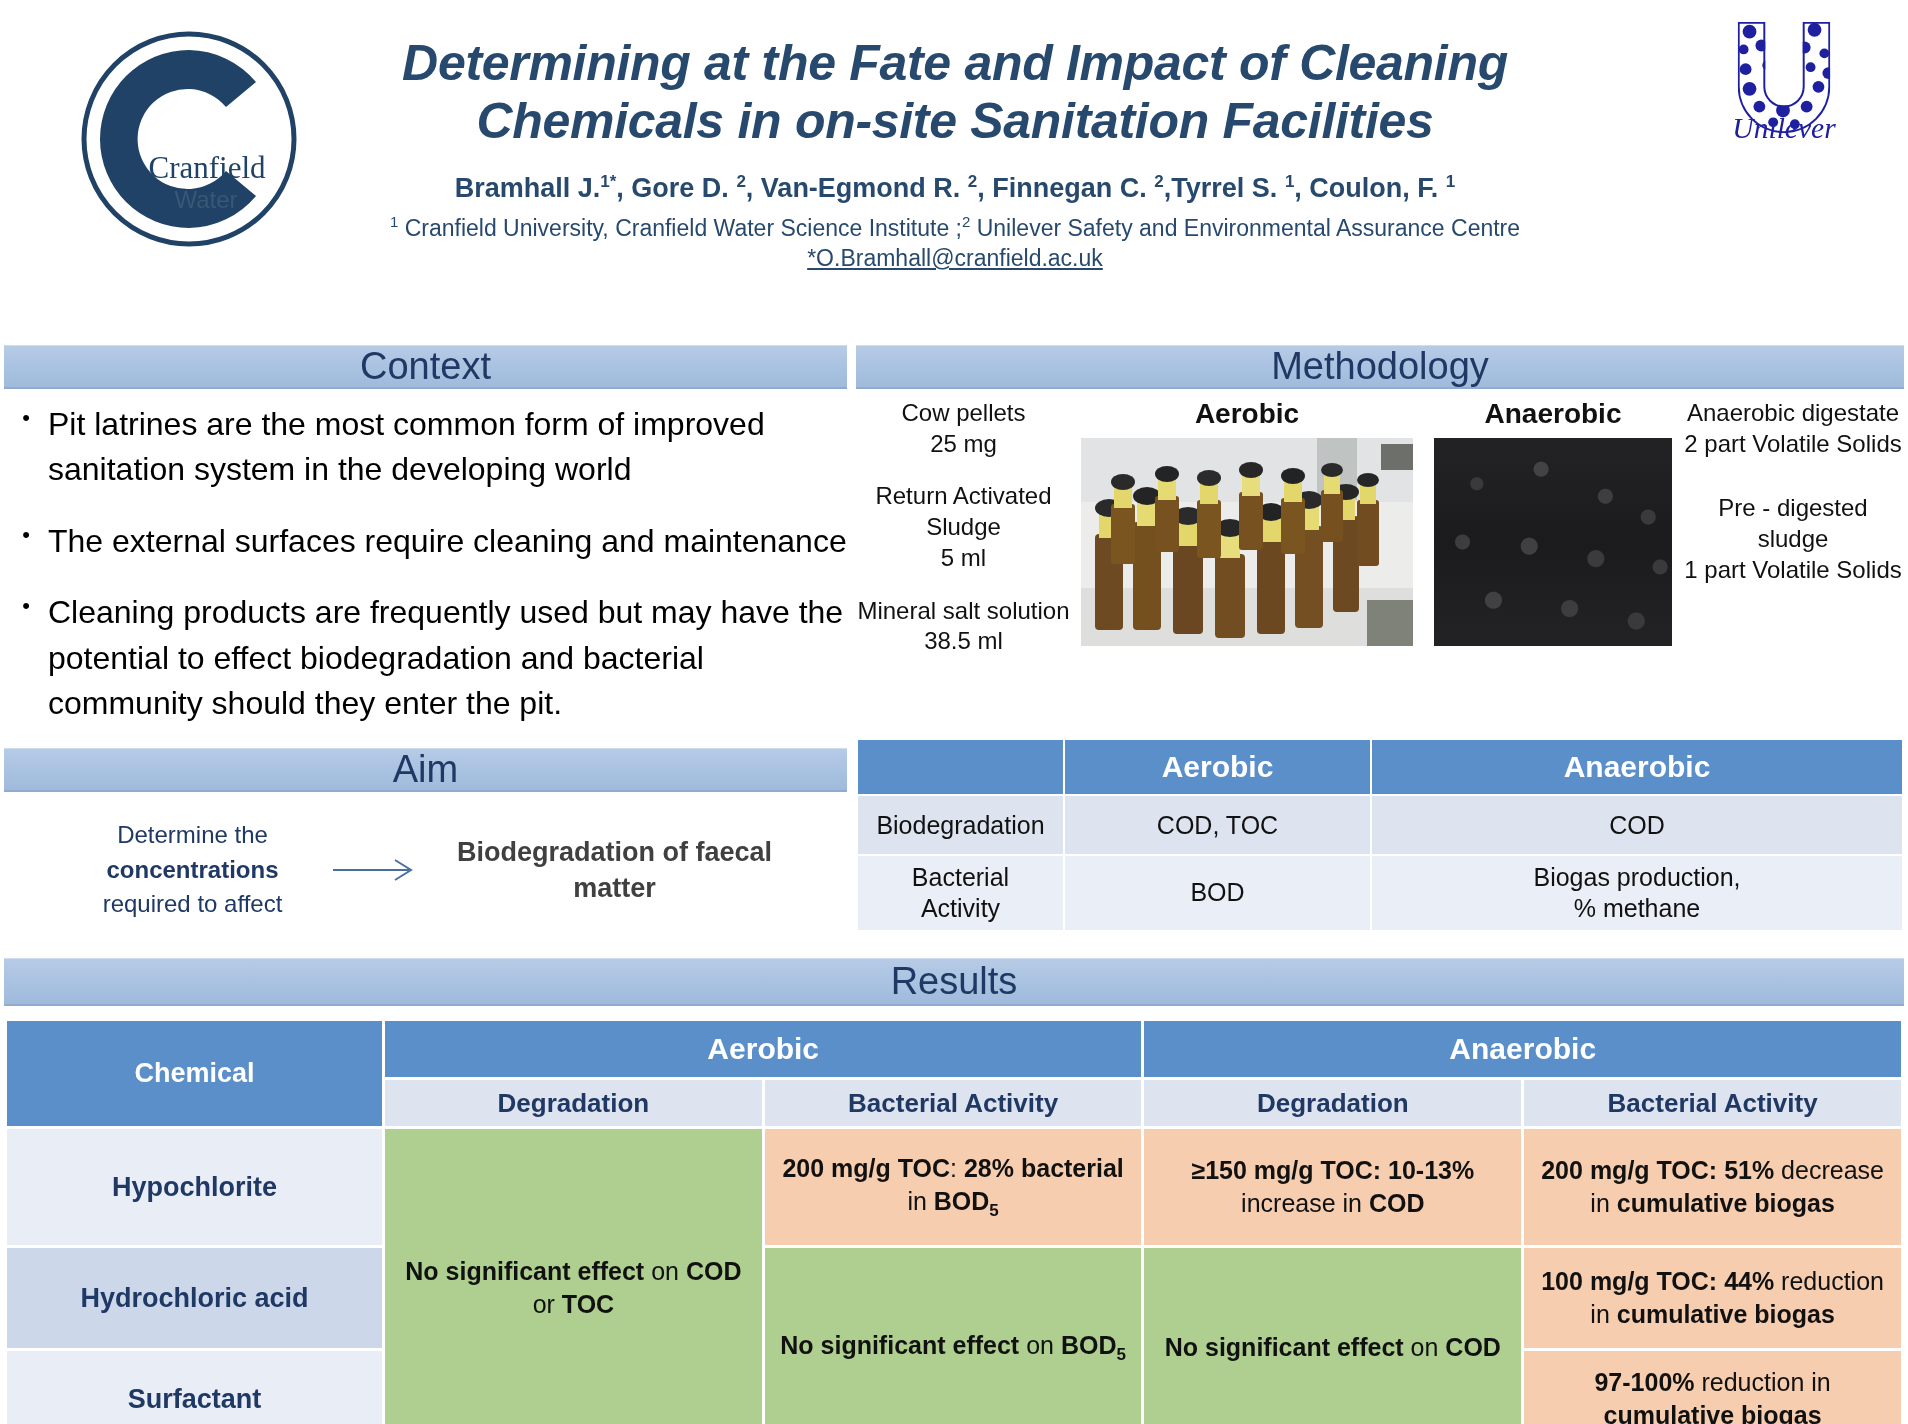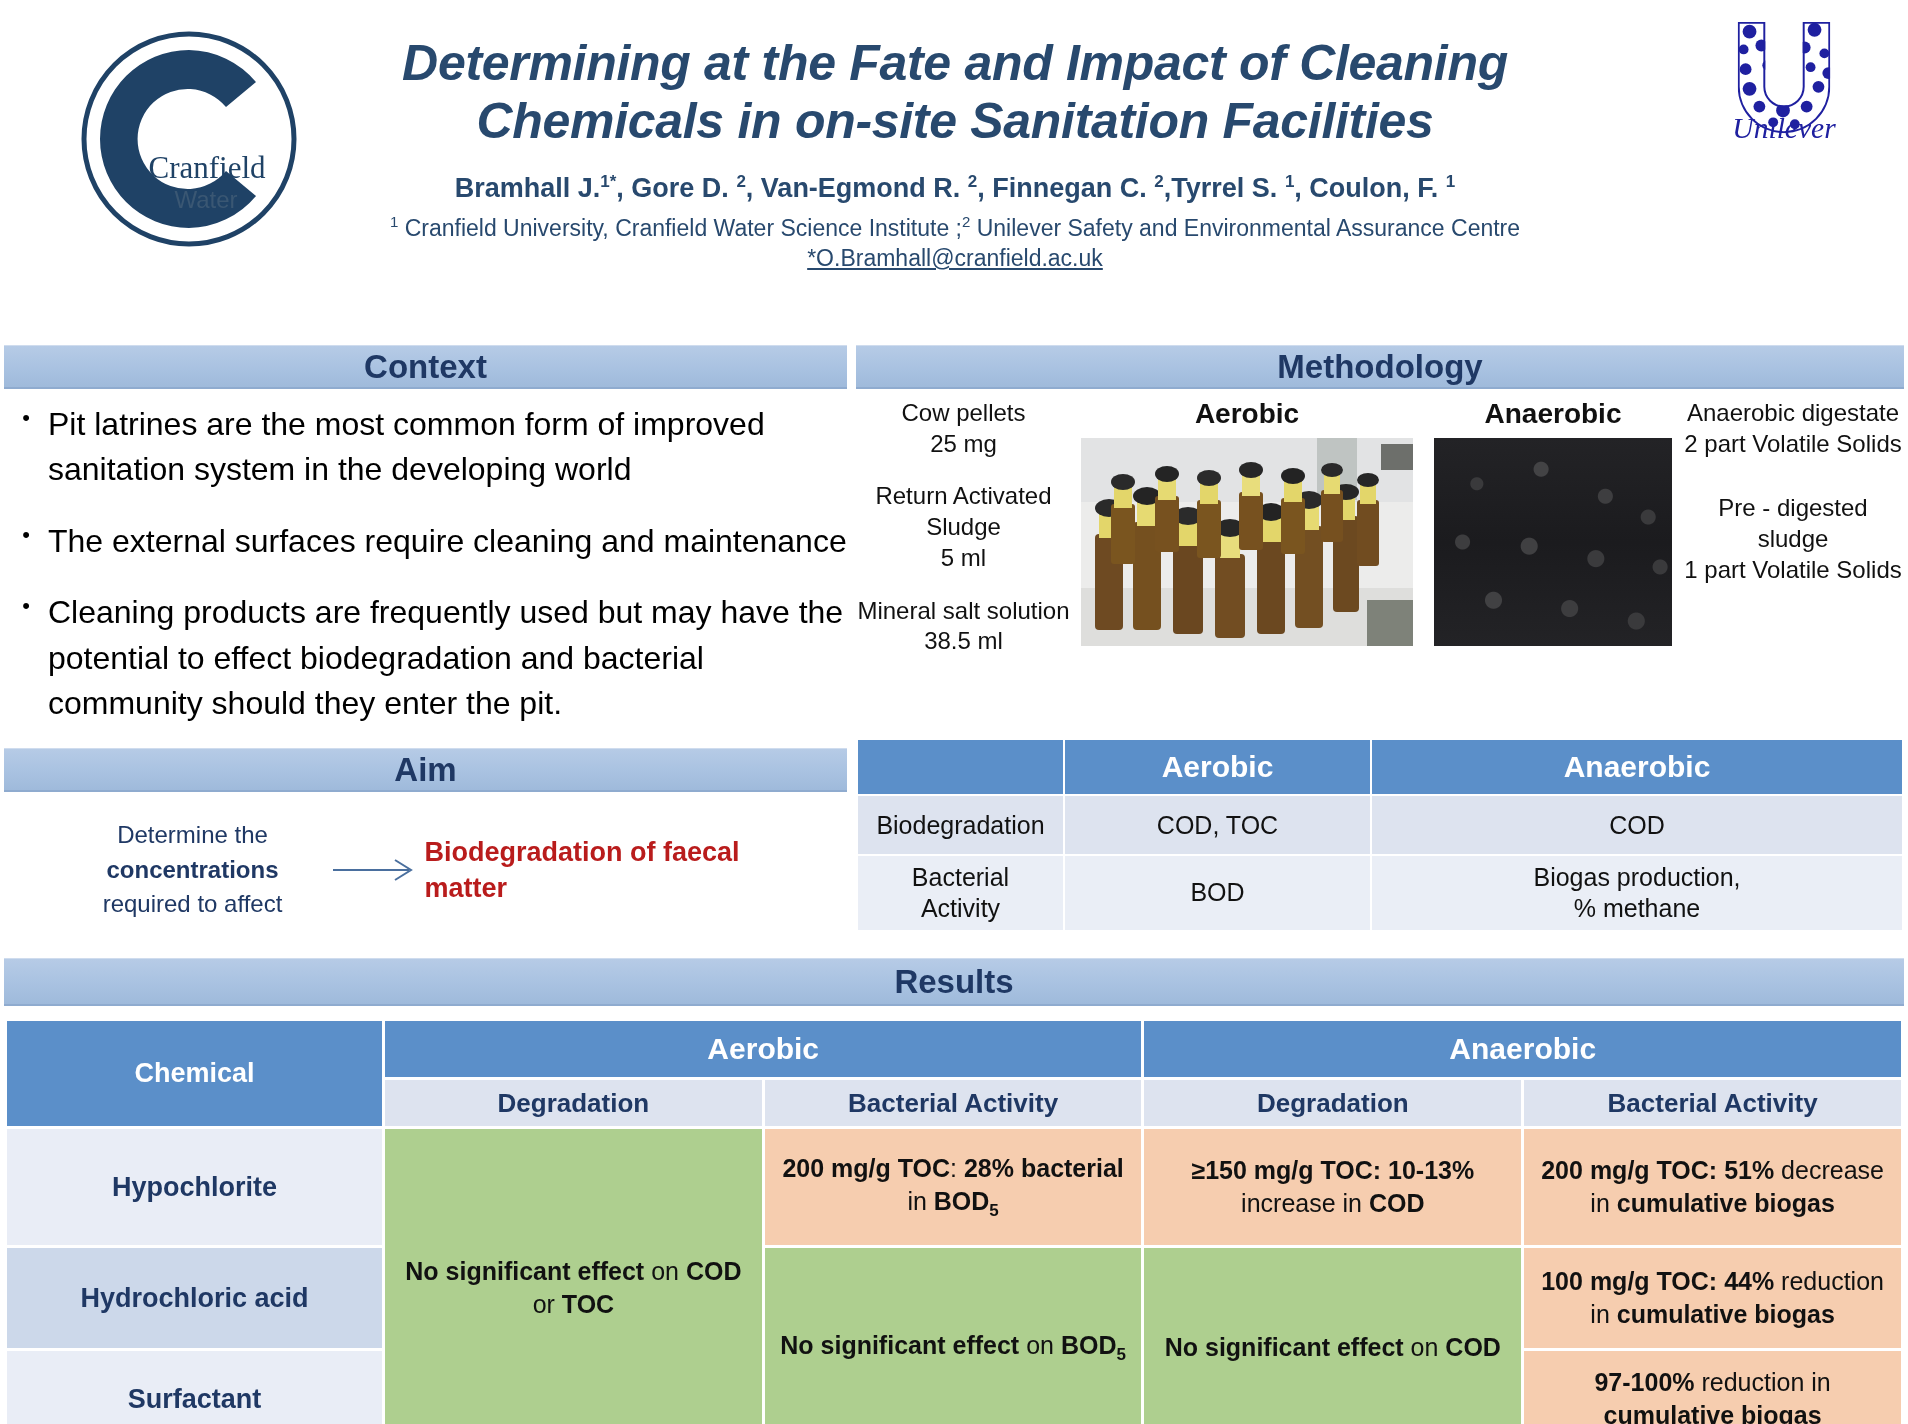--- a/index.html
+++ b/index.html
@@ -37,42 +37,42 @@
   }
   .affil sup { font-size: 15px; }
   .affil .mail { text-decoration: underline; }
 
   
   .bar {
     position: absolute; background: linear-gradient(180deg,#b6cbe6 0%, #a9c2e1 55%, #9fbadb 100%);
     border-top: 1px solid #cfdcee; border-bottom: 2px solid #8fabcf;
     display: flex; align-items: center; justify-content: center;
   }
-  .bar-label { font-size: 33px; font-weight: bold; color: #1f3864; }
+  .bar-label { font-size: 38px; font-weight: normal; color: #1f3864; }
 
   
   .bar-context { left: 4px; top: 345px; width: 843px; height: 44px; }
   .context-body { position: absolute; left: 4px; top: 402px; width: 843px; }
   .bullet-row { display: flex; margin-bottom: 26px; }
   .bullet-dot {
     width: 44px; flex: none; font-size: 22px; color: #000; text-align: center; padding-top: 3px;
   }
   .bullet-text { font-size: 32px; color: #000; line-height: 1.42; }
 
   
   .bar-aim { left: 4px; top: 748px; width: 843px; height: 44px; }
   .aim-body {
     position: absolute; left: 12px; top: 800px; width: 843px; height: 140px;
     display: flex; align-items: center; justify-content: center; gap: 4px;
   }
   .aim-left { width: 260px; text-align: center; font-size: 24px; color: #1f3864; line-height: 1.45; }
   .aim-left b { font-weight: bold; }
   .aim-arrow { width: 94px; display: flex; align-items: center; justify-content: center; }
   .aim-right {
-    width: 380px; text-align: left; font-size: 27px; font-weight: bold; color: #b91c1c; line-height: 1.35;
+    width: 380px; text-align: center; font-size: 27px; font-weight: bold; color: #404040; line-height: 1.35;
   }
 
   
   .bar-method { left: 856px; top: 345px; width: 1048px; height: 44px; }
   .method-body { position: absolute; left: 856px; top: 398px; width: 1048px; height: 330px; }
   .method-col-left  { position: absolute; left: 0px;   top: 0px; width: 215px; text-align: center; }
   .method-col-right { position: absolute; left: 828px; top: 0px; width: 218px; text-align: center; }
   .method-item { font-size: 24px; color: #111; line-height: 1.28; margin-bottom: 22px; }
   .method-photo-head {
     font-size: 28px; font-weight: bold; color: #111; text-align: center; margin-bottom: 8px;

